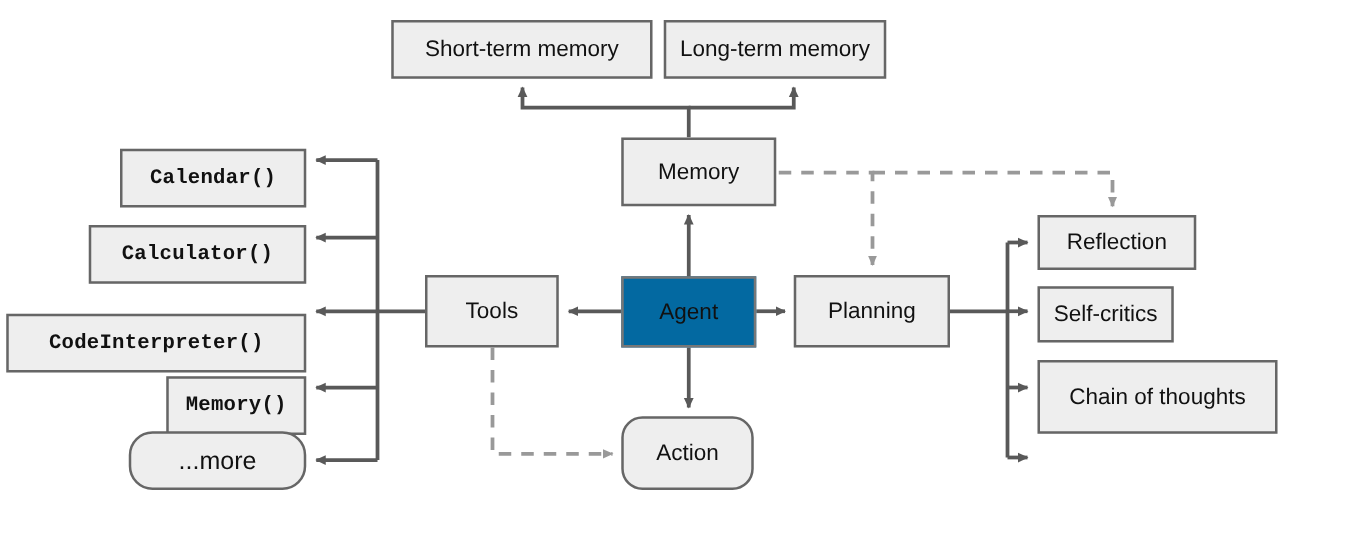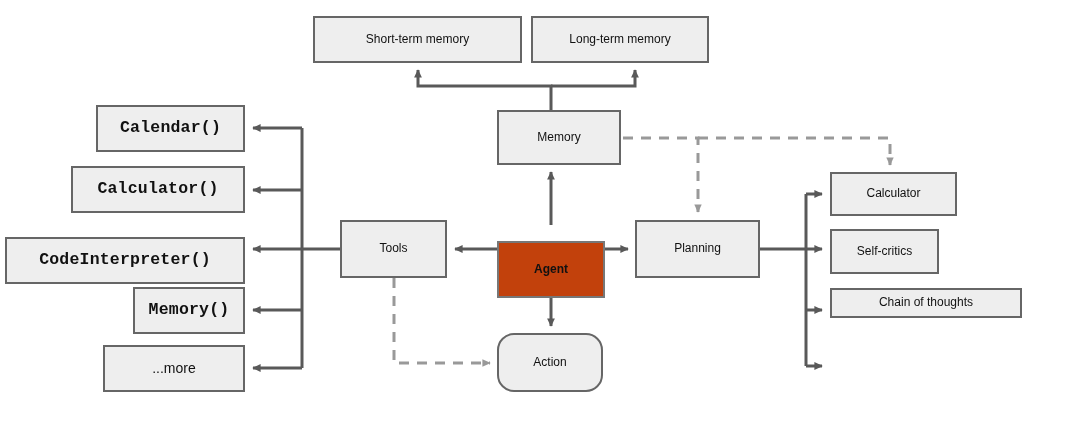--- a/index.html
+++ b/index.html
@@ -2,26 +2,26 @@
 <html><head>
 <meta charset="utf-8">
 <style>
   html,body{margin:0;padding:0;background:#ffffff;}
   body{width:1080px;height:428px;font-family:"Liberation Sans",sans-serif;}
   #stage{position:relative;width:1080px;height:428px;overflow:hidden;background:#fff;}
   .node{
     position:absolute;box-sizing:border-box;
     background:#eeeeee;border:2px solid #666666;
     display:flex;align-items:center;justify-content:center;
-    color:#111111;font-size:12px;line-height:1.1;
+    color:#111111;font-size:18px;line-height:1.1;
     text-align:center;
   }
-  .node.mono{font-family:"Liberation Mono",monospace;font-weight:bold;font-size:16.5px;letter-spacing:.2px;}
-  .node.accent{background:#c2410c;border-color:#777777;font-weight:bold;margin-top:20px;}
-  .node.sans-small{font-size:14px;}
+  .node.mono{font-family:"Liberation Mono",monospace;font-weight:bold;font-size:16.5px;letter-spacing:.2px;margin-top:14px;}
+  .node.accent{background:#0369a1;border-color:#777777;font-weight:normal;}
+  .node.sans-small{font-size:20px;border-radius:19px;}
   svg.wires{position:absolute;left:0;top:0;width:1080px;height:428px;pointer-events:none;}
 </style>
 </head>
 <body>
 
 <div id="stage">
 
   <svg class="wires" viewBox="0 0 1080 428">
     <defs>
       <marker id="arrowSolid" markerWidth="9" markerHeight="9" refX="7.6" refY="4.5" orient="auto" markerUnits="userSpaceOnUse">
@@ -113,25 +113,25 @@
 
   <div class="node mono" style="left:133px;top:287px;width:112px;height:47px;">
     <span>Memory()</span>
   </div>
 
   <div class="node sans-small" style="left:103px;top:345px;width:142px;height:47px;">
     <span>...more</span>
   </div>
 
   <div class="node" style="left:830px;top:172px;width:127px;height:44px;">
-    <span>Calculator</span>
+    <span>Reflection</span>
   </div>
 
   <div class="node" style="left:830px;top:229px;width:109px;height:45px;text-align:center;">
     <span>Self-critics</span>
   </div>
 
-  <div class="node" style="left:830px;top:288px;width:192px;height:30px;">
+  <div class="node" style="left:830px;top:288px;width:192px;height:59px;">
     <span>Chain of thoughts</span>
   </div>
 
 
 </div>
 
 </body></html>

